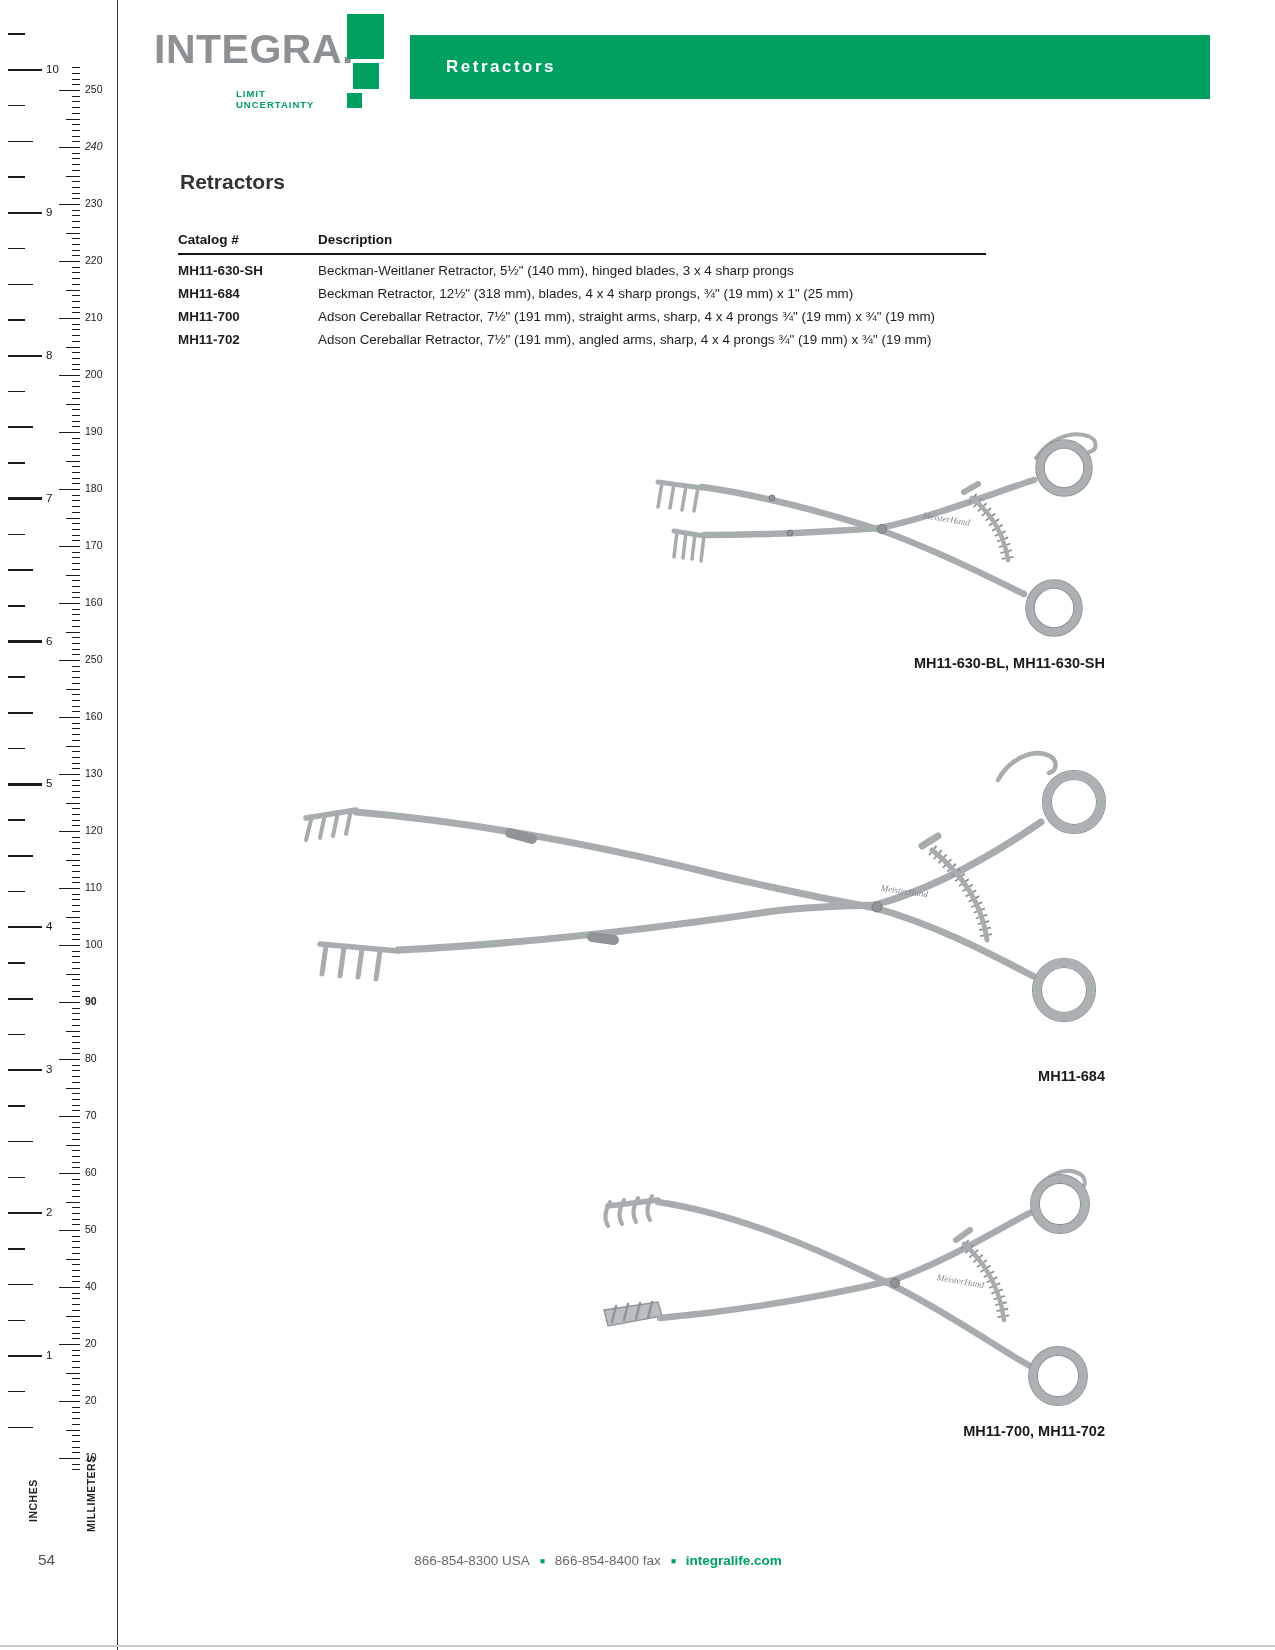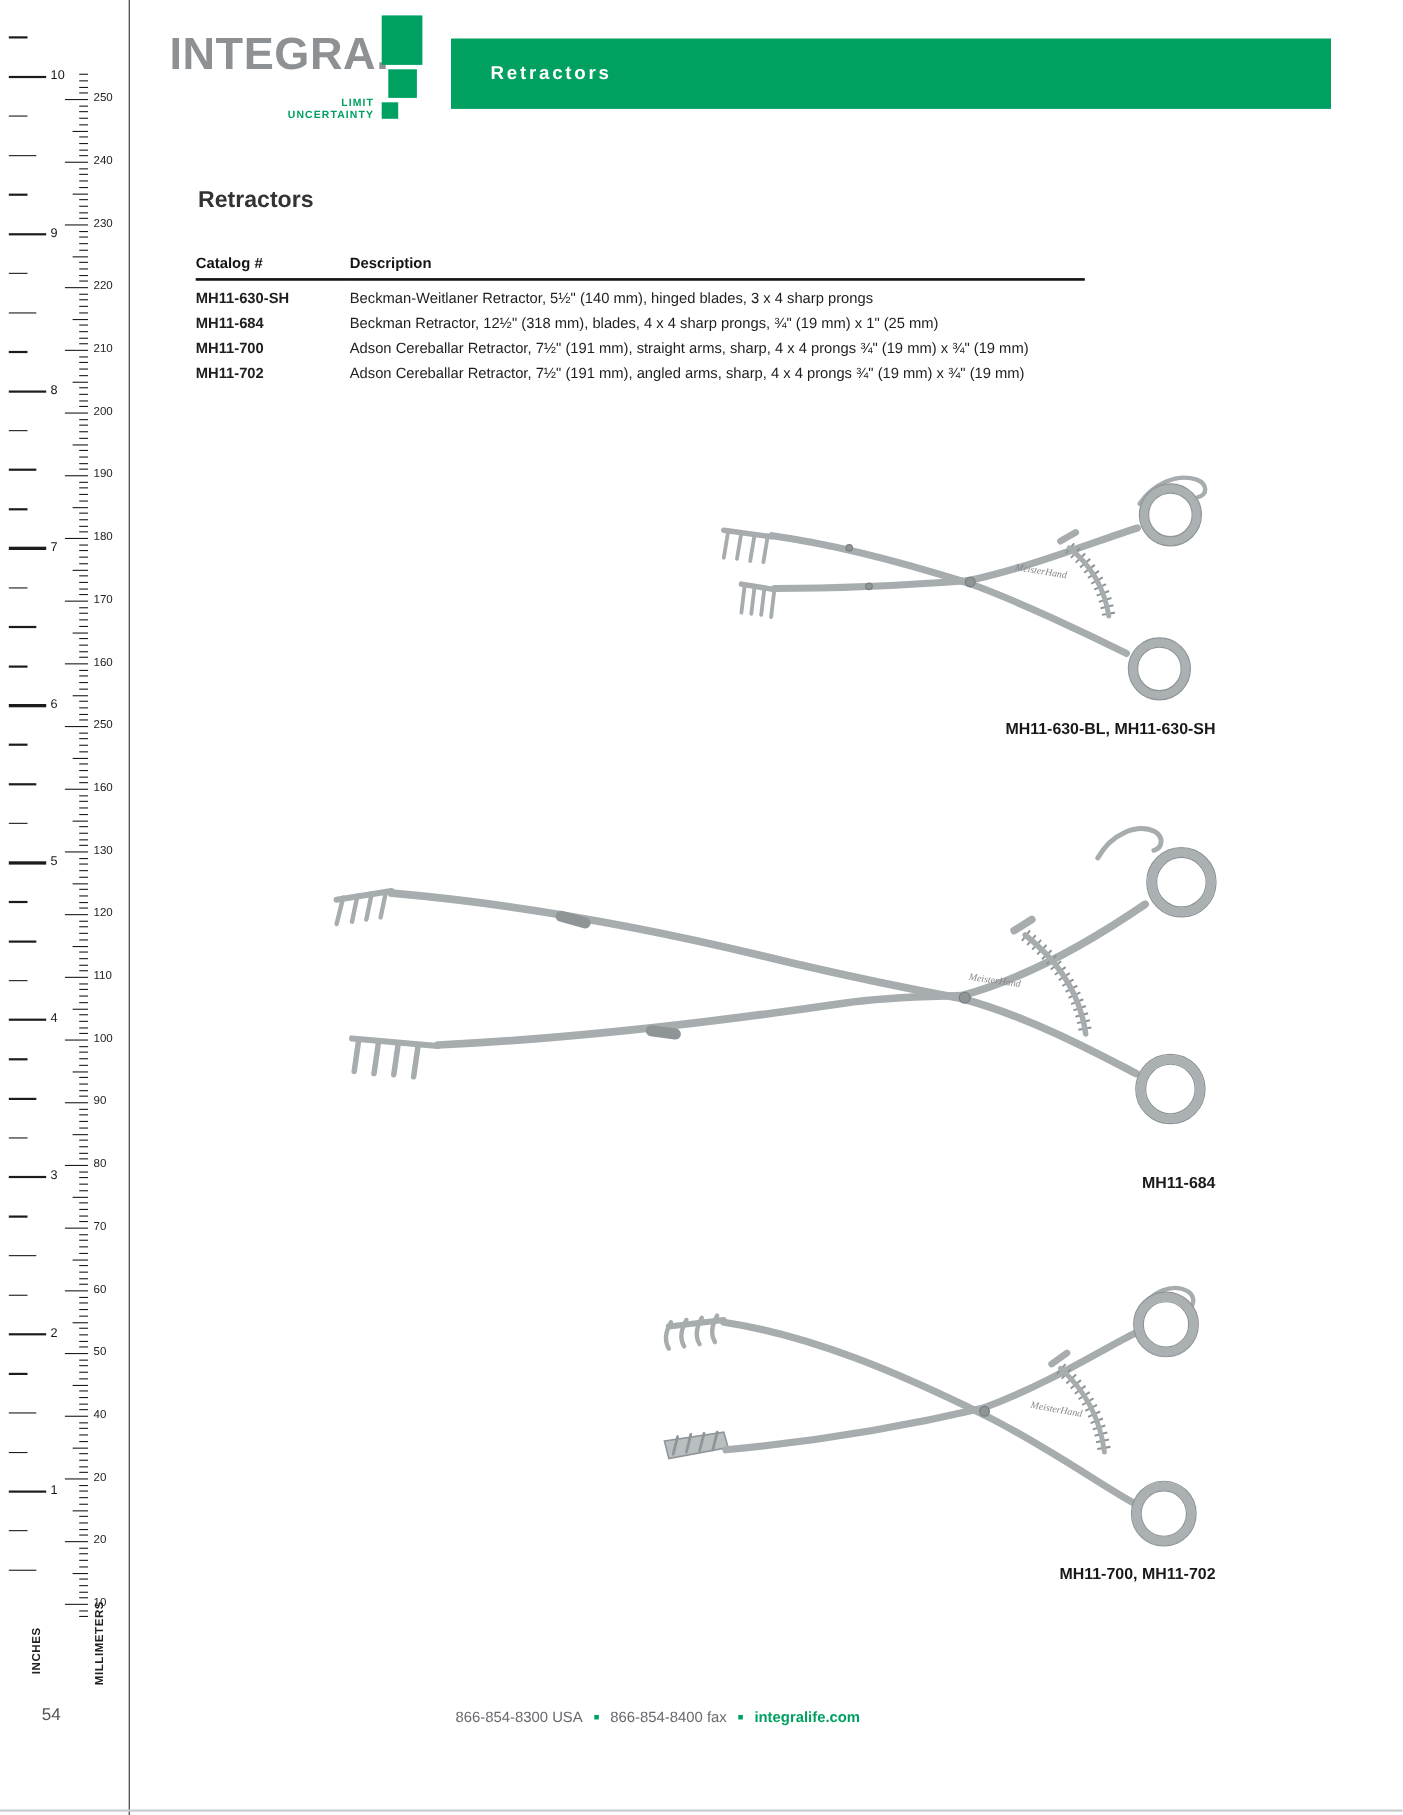--- a/index.html
+++ b/index.html
@@ -24,21 +24,21 @@
   #inches-title{left:40px;top:1509px}
   #mm-title{left:98px;top:1519px}
 
   
   .brand{position:absolute;left:150px;top:10px;width:280px;height:104px}
   .brand-word{position:absolute;left:4px;top:16px;font-size:41px;font-weight:bold;letter-spacing:.5px;color:var(--logo_gray)}
   .brand-sq{position:absolute;background:var(--brand_green)}
   .sq1{left:197px;top:4px;width:37px;height:45px}
   .sq2{left:203px;top:53px;width:26px;height:26px}
   .sq3{left:197px;top:83px;width:15px;height:15px}
-  .brand-tagline{position:absolute;left:86px;top:78px;width:104px;text-align:right;font-size:9.5px;font-weight:bold;letter-spacing:1px;color:var(--brand_green)}
+  .brand-tagline{position:absolute;left:86px;top:78px;width:104px;font-size:9.5px;font-weight:bold;letter-spacing:1px;color:var(--brand_green)}
 
   
   .header-bar{position:absolute;left:410px;top:35px;width:800px;height:64px;background:var(--brand_green)}
   .header-title{line-height:64px;padding-left:36px;color:#fff;font-size:17px;font-weight:bold;letter-spacing:2.5px}
 
   
   .page-title{position:absolute;left:180px;top:170px;font-size:21px;font-weight:bold;color:#333}
 
   
   .catalog{position:absolute;left:178px;top:232px;width:808px}
@@ -367,36 +367,36 @@
       <div class="tick" style="left: 71.5px; top: 112.8px; width: 8.5px; height: 1.1px;"></div>
       <div class="tick" style="left: 71.5px; top: 107.1px; width: 8.5px; height: 1.1px;"></div>
       <div class="tick" style="left: 71.5px; top: 101.4px; width: 8.5px; height: 1.1px;"></div>
       <div class="tick" style="left: 71.5px; top: 95.7px; width: 8.5px; height: 1.1px;"></div>
       <div class="tick" style="left: 59px; top: 90px; width: 21px; height: 1.1px;"></div>
       <div class="tick" style="left: 71.5px; top: 84.3px; width: 8.5px; height: 1.1px;"></div>
       <div class="tick" style="left: 71.5px; top: 78.6px; width: 8.5px; height: 1.1px;"></div>
       <div class="tick" style="left: 71.5px; top: 72.9px; width: 8.5px; height: 1.1px;"></div>
       <div class="tick" style="left: 71.5px; top: 67.2px; width: 8.5px; height: 1.1px;"></div>
       <div class="num mm-num" style="left: 85px; top: 83px;">250</div>
-      <div class="num mm-num" style="left: 85px; top: 140px;">240</div>
+      <div class="num mm-num" style="left: 85px; top: 140px; font-style: italic;">240</div>
       <div class="num mm-num" style="left: 85px; top: 197px;">230</div>
       <div class="num mm-num" style="left: 85px; top: 254px;">220</div>
       <div class="num mm-num" style="left: 85px; top: 311px;">210</div>
       <div class="num mm-num" style="left: 85px; top: 368px;">200</div>
       <div class="num mm-num" style="left: 85px; top: 425px;">190</div>
       <div class="num mm-num" style="left: 85px; top: 482px;">180</div>
       <div class="num mm-num" style="left: 85px; top: 539px;">170</div>
       <div class="num mm-num" style="left: 85px; top: 596px;">160</div>
       <div class="num mm-num" style="left: 85px; top: 653px;">250</div>
       <div class="num mm-num" style="left: 85px; top: 710px;">160</div>
       <div class="num mm-num" style="left: 85px; top: 767px;">130</div>
       <div class="num mm-num" style="left: 85px; top: 824px;">120</div>
       <div class="num mm-num" style="left: 85px; top: 881px;">110</div>
       <div class="num mm-num" style="left: 85px; top: 938px;">100</div>
-      <div class="num mm-num" style="left: 85px; top: 995px;">90</div>
+      <div class="num mm-num" style="left: 85px; top: 995px; font-weight: bold;">90</div>
       <div class="num mm-num" style="left: 85px; top: 1052px;">80</div>
       <div class="num mm-num" style="left: 85px; top: 1109px;">70</div>
       <div class="num mm-num" style="left: 85px; top: 1166px;">60</div>
       <div class="num mm-num" style="left: 85px; top: 1223px;">50</div>
       <div class="num mm-num" style="left: 85px; top: 1280px;">40</div>
       <div class="num mm-num" style="left: 85px; top: 1337px;">20</div>
       <div class="num mm-num" style="left: 85px; top: 1394px;">20</div>
       <div class="num mm-num" style="left: 85px; top: 1451px;">10</div>
     </div>
   <div class="ruler-title" id="inches-title">INCHES</div>

